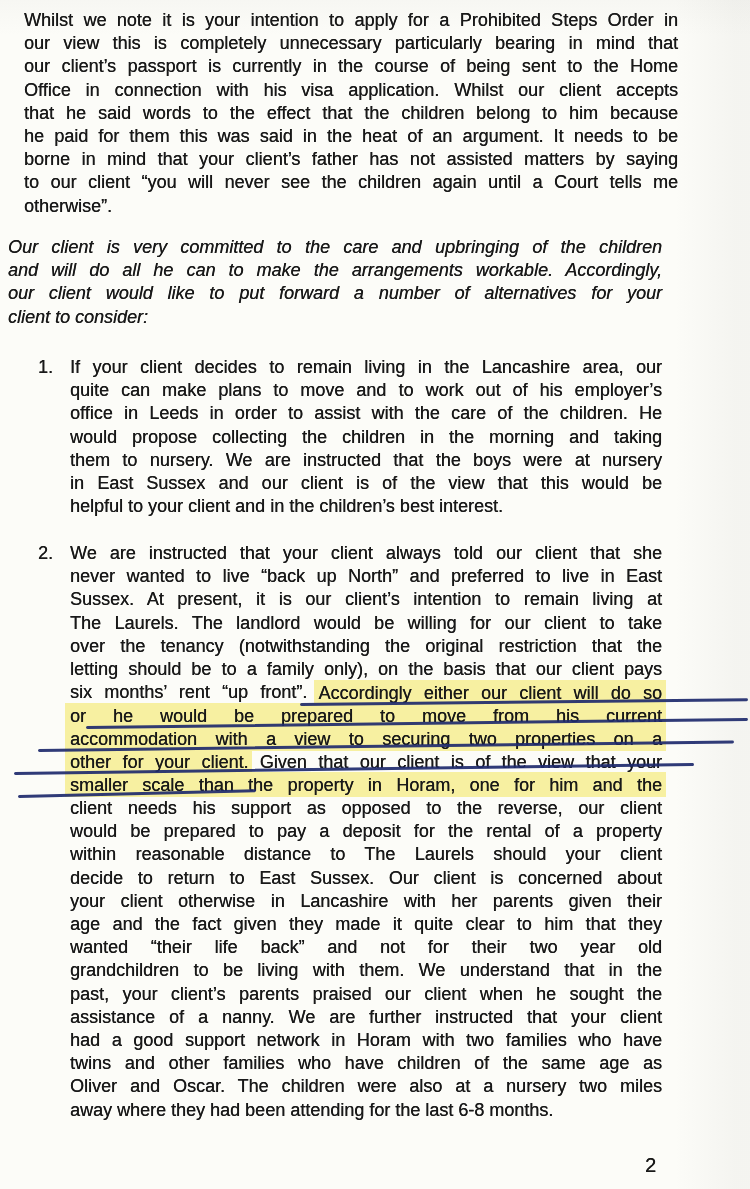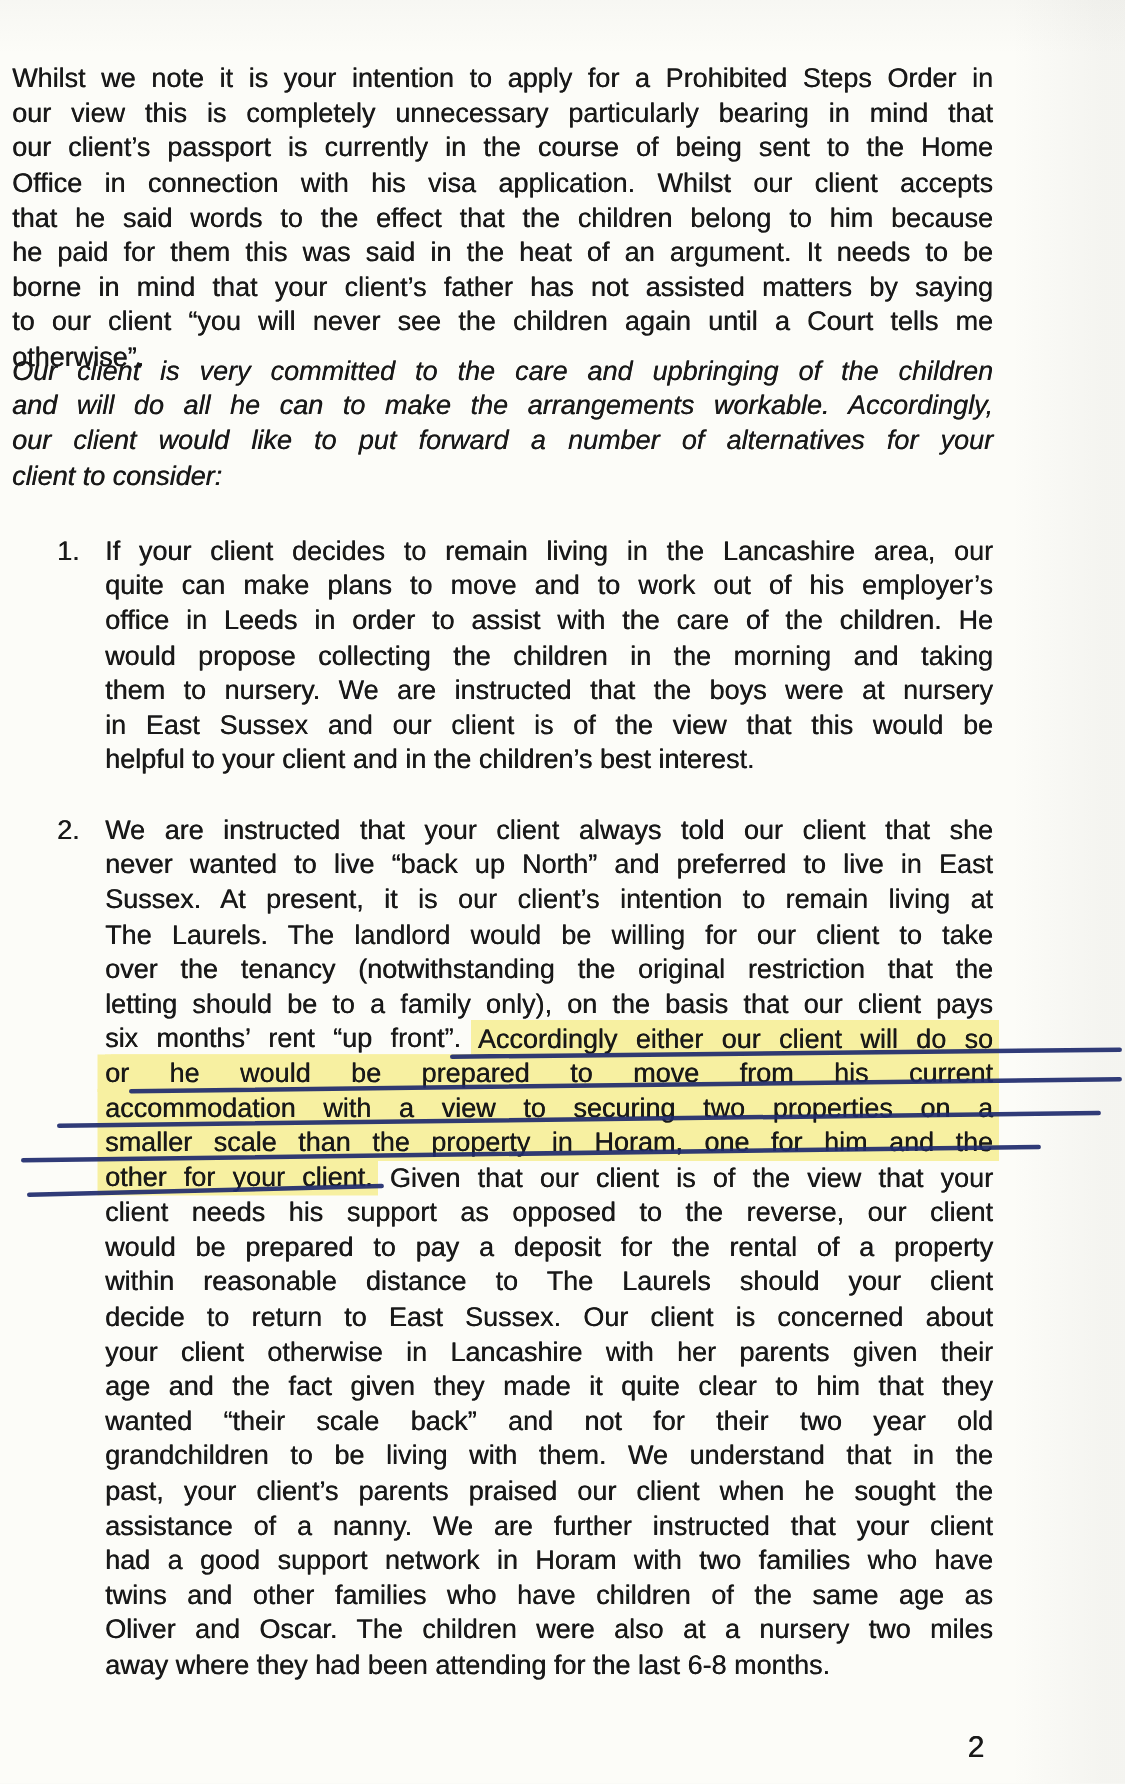--- a/index.html
+++ b/index.html
@@ -25,21 +25,21 @@
     white-space:normal; overflow:visible;
   }
   .tline.last { text-align-last:left; }
   .it { }
   .hl {
     background:#f7f0a1;
     box-shadow:-5px 0 0 #f7f0a1, 4px 0 0 #f7f0a1;
     padding:2.5px 0;
     margin-top:36px;
   }
-  .para1 { left:8px; top:9px; width:654px;margin-top:32px; }
+  .para1 { left:24px; top:9px; width:654px; }
   .para2 { left:8px; top:236px; width:654px;font-style:italic; }
   .list-item { display:flex; left:38px; width:624px; }
   .item1 { top:356px; }
   .item2 { top:542px; }
   .num { width:32px; line-height:23.2px; flex:0 0 32px; }
   .itext { width:592px; flex:0 0 592px; }
   .pen-underline {
     position:absolute; height:2.8px; border-radius:2px;
     transform-origin:left center;
     opacity:0.92;
@@ -88,29 +88,29 @@
     <div class="itext">
         <div class="tline"><span class="">We are instructed that your client always told our client that she</span></div>
         <div class="tline"><span class="">never wanted to live “back up North” and preferred to live in East</span></div>
         <div class="tline"><span class="">Sussex.  At present, it is our client’s intention to remain living at</span></div>
         <div class="tline"><span class="">The Laurels.  The landlord would be willing for our client to take</span></div>
         <div class="tline"><span class="">over the tenancy (notwithstanding the original restriction that the</span></div>
         <div class="tline"><span class="">letting should be to a family only), on the basis that our client pays</span></div>
         <div class="tline"><span class="">six months’ rent “up front”.  </span><span class="hl">Accordingly either our client will do so</span></div>
         <div class="tline"><span class="hl">or he would be prepared to move from his current</span></div>
         <div class="tline"><span class="hl">accommodation with a view to securing two properties on a</span></div>
+        <div class="tline"><span class="hl">other for your client.</span><span class="">  Given that our client is of the view that your</span></div>
         <div class="tline"><span class="hl">smaller scale than the property in Horam, one for him and the</span></div>
-        <div class="tline"><span class="hl">other for your client.</span><span class="">  Given that our client is of the view that your</span></div>
         <div class="tline"><span class="">client needs his support as opposed to the reverse, our client</span></div>
         <div class="tline"><span class="">would be prepared to pay a deposit for the rental of a property</span></div>
         <div class="tline"><span class="">within reasonable distance to The Laurels should your client</span></div>
         <div class="tline"><span class="">decide to return to East Sussex.  Our client is concerned about</span></div>
         <div class="tline"><span class="">your client otherwise in Lancashire with her parents given their</span></div>
         <div class="tline"><span class="">age and the fact given they made it quite clear to him that they</span></div>
-        <div class="tline"><span class="">wanted “their scale back” and not for their two year old</span></div>
+        <div class="tline"><span class="">wanted “their life back” and not for their two year old</span></div>
         <div class="tline"><span class="">grandchildren to be living with them.  We understand that in the</span></div>
         <div class="tline"><span class="">past, your client’s parents praised our client when he sought the</span></div>
         <div class="tline"><span class="">assistance of a nanny.  We are further instructed that your client</span></div>
         <div class="tline"><span class="">had a good support network in Horam with two families who have</span></div>
         <div class="tline"><span class="">twins and other families who have children of the same age as</span></div>
         <div class="tline"><span class="">Oliver and Oscar.  The children were also at a nursery two miles</span></div>
         <div class="tline last"><span class="">away where they had been attending for the last 6-8 months.</span></div>
       </div>
   </div>
 

